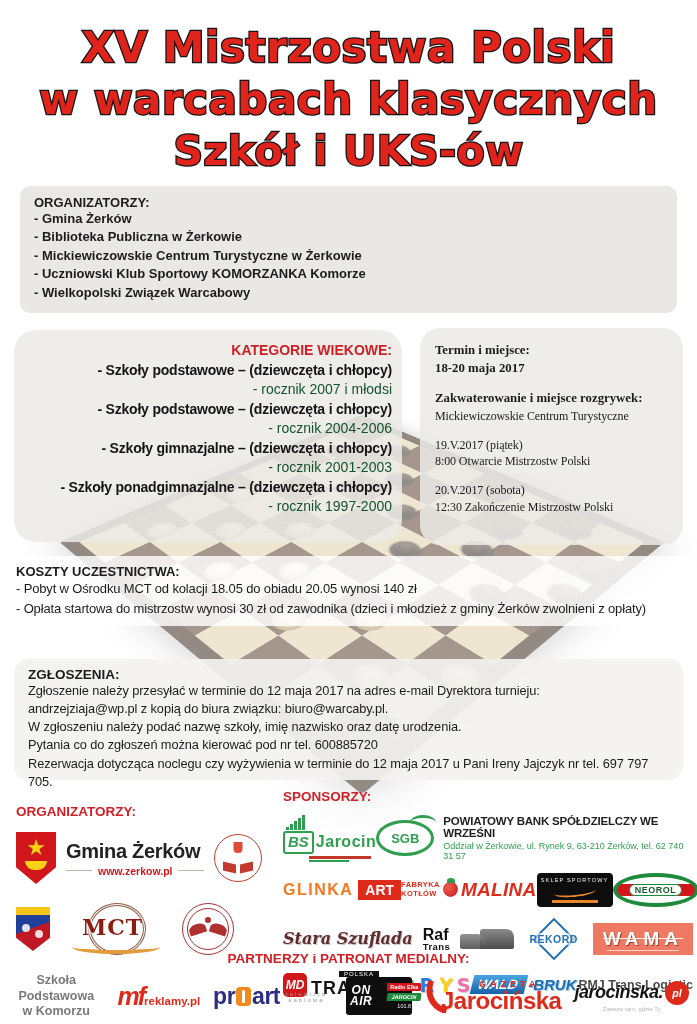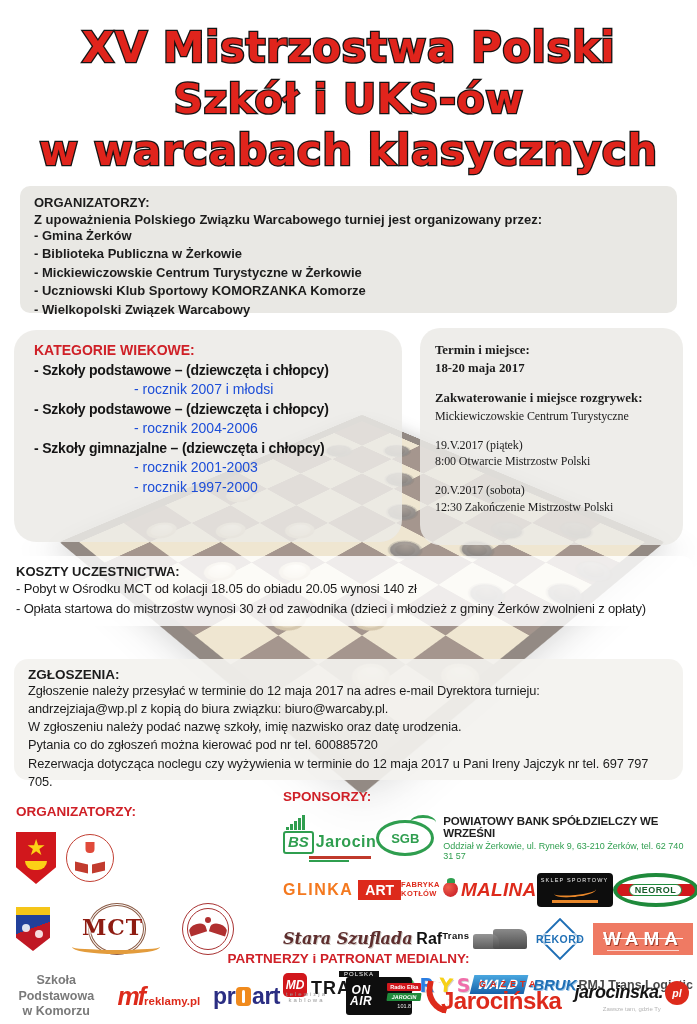--- a/index.html
+++ b/index.html
@@ -27,24 +27,24 @@
   .t1{font-size:42px;}.t2{font-size:41px;}.t3{font-size:42px;}
 
   
   .panel{position:absolute;box-sizing:border-box;z-index:1;}
   .org-panel{left:20px;top:186px;width:657px;height:127px;border-radius:10px;background:#e9e8e4;padding:9px 14px;}
   .org-h{font-size:13px;font-weight:bold;}
   .org-intro{font-size:13px;font-weight:bold;margin-top:2px;}
   .org-item{font-size:13px;font-weight:bold;line-height:1.42;}
 
   .cat-panel{left:14px;top:330px;width:388px;height:212px;border-radius:22px;
-             background:rgba(235,234,230,.85);padding:12px 20px;}
+             background:rgba(235,234,230,.85);padding:12px 10px;text-align:right;}
   .cat-h{color:#cf2027;font-size:14px;font-weight:bold;margin-bottom:4px;}
   .cat-name{font-size:14px;font-weight:bold;color:#151515;margin-top:3px;letter-spacing:-.2px;}
-  .cat-year{font-size:14px;color:#1d4ed8;padding-left:100px;margin:3px 0 4px;}
+  .cat-year{font-size:14px;color:#14532d;padding-left:100px;margin:3px 0 4px;}
 
   .sched-panel{left:420px;top:328px;width:263px;height:217px;border-radius:20px;
                background:rgba(235,234,230,.85);padding:14px 15px;font-family:Liberation Serif, serif;}
   .s-b{font-weight:bold;font-size:12.8px;line-height:1.4;}
   .s-r{font-size:12px;line-height:1.4;letter-spacing:-.1px;}
   .s-gap{height:12px;}
 
   .costs-strip{position:absolute;left:4px;top:556px;width:689px;height:70px;z-index:1;box-sizing:border-box;
                background:rgba(255,255,255,.82);border-radius:10px;padding:8px 12px;}
   .costs-h{font-weight:bold;font-size:13px;}
@@ -130,21 +130,21 @@
   .sklep-label{color:#eee;font-size:5.5px;letter-spacing:1.2px;}
   .sklep-swoosh{width:42px;height:9px;border-bottom:2px solid #e8872a;border-radius:50%;transform:rotate(-6deg);}
   .sklep-bar{width:46px;height:3px;background:#e8872a;}
 
   .neorol{width:86px;height:34px;border:4px solid #1f8a3b;border-radius:50%;box-sizing:border-box;
           background:linear-gradient(180deg,#fff 28%,#d1171c 28% 72%,#fff 72%);
           display:flex;align-items:center;justify-content:center;flex:none;}
   .neorol-label{background:#fff;border:1px solid #1f8a3b;border-radius:6px;padding:0 5px;font-size:9px;font-weight:800;color:#175c2a;letter-spacing:.5px;}
 
   .szuflada{font-family:"DejaVu Serif",serif;font-style:italic;font-weight:bold;font-size:16px;color:#5d2d2d;text-shadow:1px 1px 0 #cfc9c4;}
-  .raf{display:flex;line-height:.95;}
+  .raf{display:flex;flex-direction:column;line-height:.95;}
   .raf-1{font-size:16px;font-weight:800;color:#111;}
   .raf-2{font-size:9.5px;font-weight:800;color:#111;letter-spacing:.4px;}
   .trucks{display:flex;align-items:flex-end;}
   .truck{background:linear-gradient(180deg,#8a8a8a,#4c4c4c);border-radius:3px 8px 2px 2px;}
   .truck.small{width:26px;height:15px;margin-right:-6px;opacity:.9;}
   .truck.big{width:34px;height:20px;}
 
   .rekord{position:relative;width:58px;height:42px;display:flex;align-items:center;justify-content:center;flex:none;}
   .rekord-diamond{position:absolute;left:14px;top:6px;width:26px;height:26px;border:2.5px solid #1f6fb5;transform:rotate(45deg);}
   .rekord-name{position:relative;font-size:10.5px;font-weight:800;color:#1f6fb5;letter-spacing:.5px;background:rgba(255,255,255,.6);}
@@ -231,42 +231,42 @@
       <i class="pc lite" style="left:375px;top:265px"></i>
       <i class="pc lite" style="left:25px;top:315px"></i>
       <i class="pc lite" style="left:125px;top:315px"></i>
       <i class="pc lite" style="left:225px;top:315px"></i>
       <i class="pc lite" style="left:325px;top:315px"></i>
     </div>
   </div>
 
   <header class="title-block">
     <div class="title-line t1">XV Mistrzostwa Polski</div>
+    <div class="title-line t3">w warcabach klasycznych</div>
     <div class="title-line t2">Szkół i UKS-ów</div>
-    <div class="title-line t3">w warcabach klasycznych</div>
   </header>
 
   <section class="panel org-panel">
     <div class="org-h">ORGANIZATORZY:</div>
-    <div class="org-intro">Z upoważnienia Polskiego Związku Warcabowego turniej jest organizowany przez:</div>
     <div class="org-item">- Gmina Żerków</div>
     <div class="org-item">- Biblioteka Publiczna w Żerkowie</div>
     <div class="org-item">- Mickiewiczowskie Centrum Turystyczne w Żerkowie</div>
     <div class="org-item">- Uczniowski Klub Sportowy KOMORZANKA Komorze</div>
     <div class="org-item">- Wielkopolski Związek Warcabowy</div>
   </section>
 
   <section class="panel cat-panel">
     <div class="cat-h">KATEGORIE WIEKOWE:</div>
     <div class="cat-name">- Szkoły podstawowe – (dziewczęta i chłopcy)</div>
     <div class="cat-year">- rocznik 2007 i młodsi</div>
     <div class="cat-name">- Szkoły podstawowe – (dziewczęta i chłopcy)</div>
     <div class="cat-year">- rocznik 2004-2006</div>
     <div class="cat-name">- Szkoły gimnazjalne – (dziewczęta i chłopcy)</div>
     <div class="cat-year">- rocznik 2001-2003</div>
+    <div class="cat-name">- Szkoły ponadgimnazjalne – (dziewczęta i chłopcy)</div>
     <div class="cat-year">- rocznik 1997-2000</div>
   </section>
 
   <section class="panel sched-panel">
     <div class="s-b">Termin i miejsce:</div>
     <div class="s-b">18-20 maja 2017</div>
     <div class="s-gap"></div>
     <div class="s-b">Zakwaterowanie i miejsce rozgrywek:</div>
     <div class="s-r">Mickiewiczowskie Centrum Turystyczne</div>
     <div class="s-gap"></div>
@@ -292,20 +292,28 @@
     <div class="reg-l">Rezerwacja dotycząca noclegu czy wyżywienia w terminie do 12 maja 2017 u Pani  Ireny Jajczyk nr tel. 697 797 705.</div>
   </section>
 
   <div class="footer-left">
     <div class="f-heading">ORGANIZATORZY:</div>
     <div class="fl-row1">
       <div class="shield">
         <span class="star">★</span>
         <span class="crescent"></span>
       </div>
+      <div class="gmina-text">
+        <span class="gmina-name">Gmina Żerków</span>
+        <span class="gmina-url-row">
+          <i class="dash"></i>
+          <span class="gmina-url">www.zerkow.pl</span>
+          <i class="dash"></i>
+        </span>
+      </div>
       <div class="lib">
         <i class="pg l"></i>
         <i class="pg r"></i>
         <i class="sh"></i>
       </div>
     </div>
     <div class="fl-row2">
       <div class="crest"></div>
       <div class="mct">
         <i class="mct-ring"></i>

